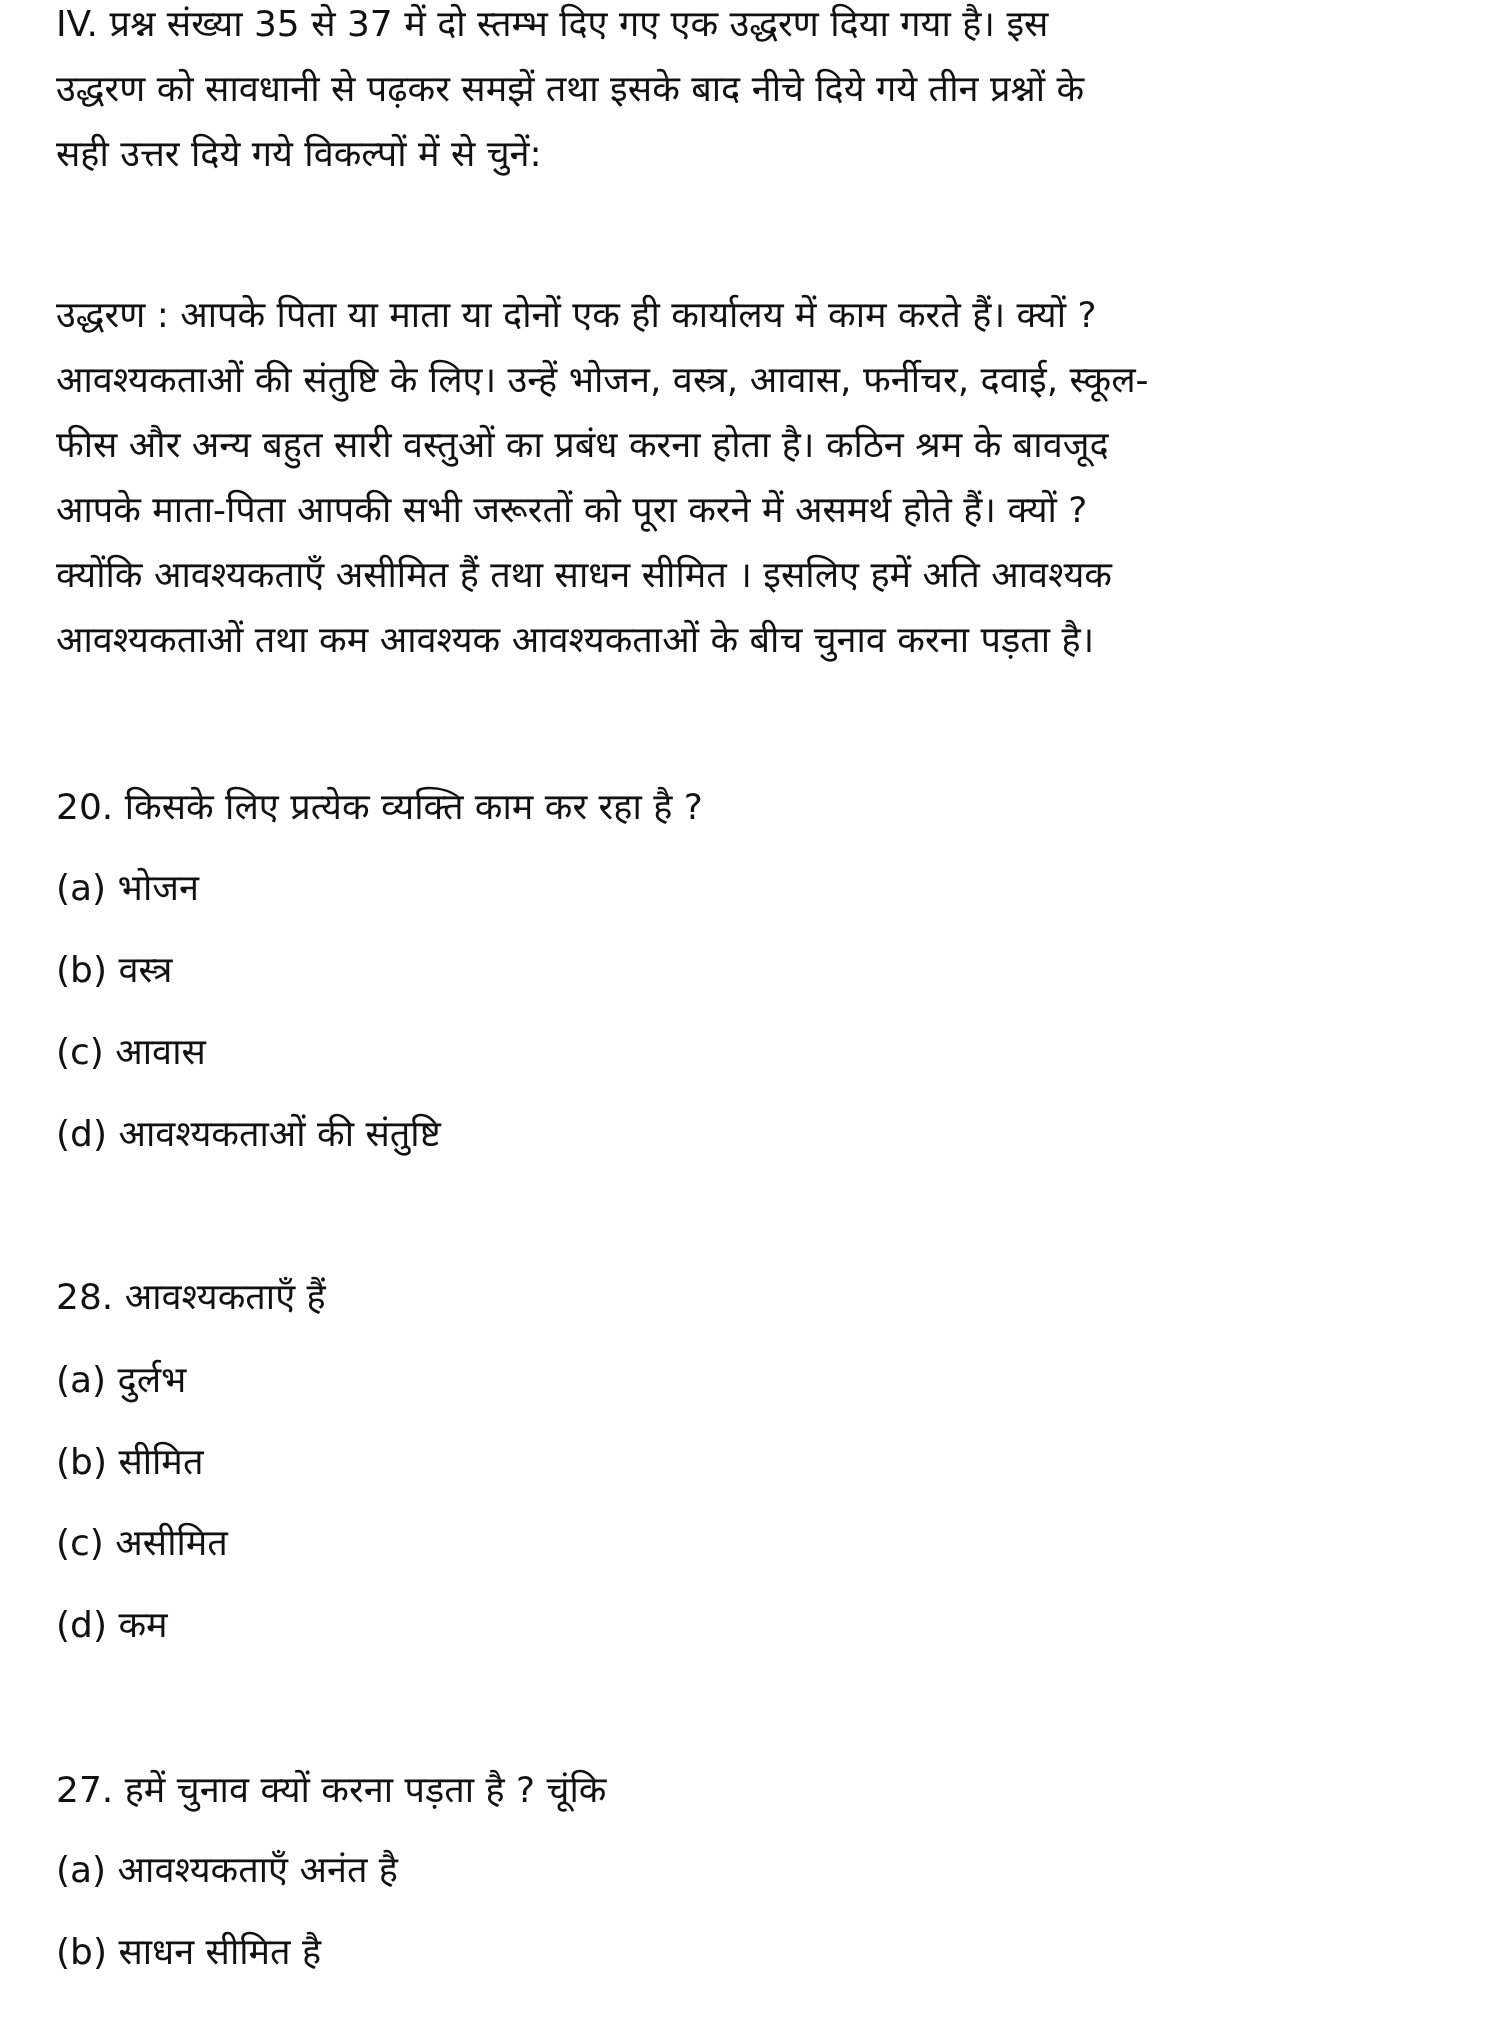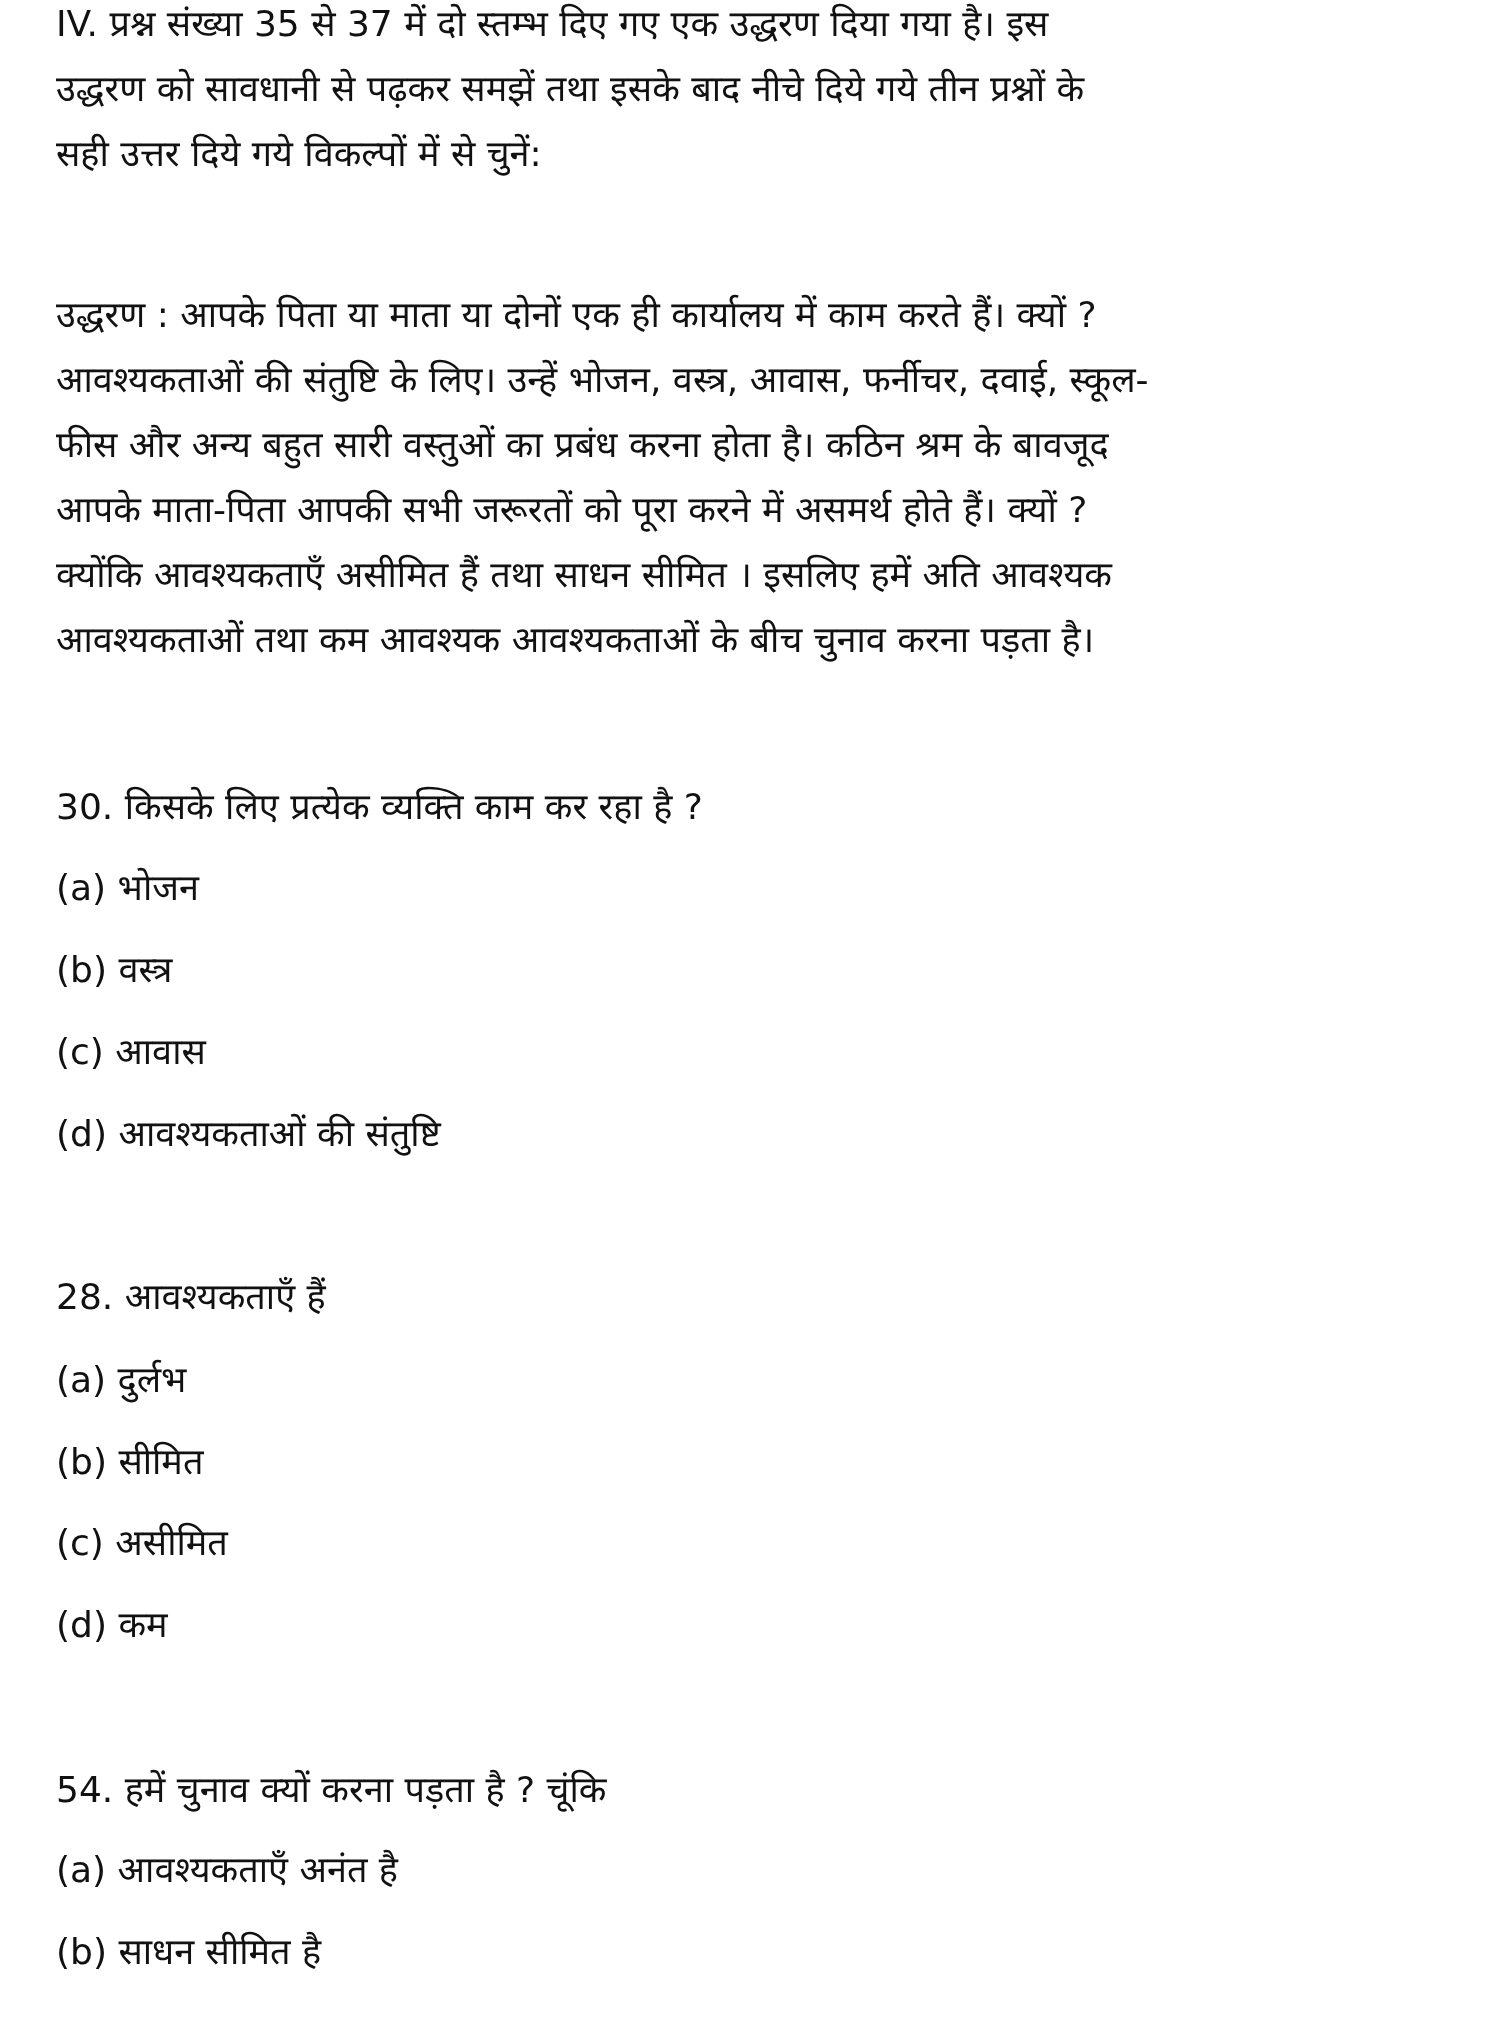--- a/index.html
+++ b/index.html
@@ -25,32 +25,32 @@
 <div>
   <div class="line" style="top:293px">उद्धरण : आपके पिता या माता या दोनों एक ही कार्यालय में काम करते हैं। क्यों ?</div>
   <div class="line" style="top:358px">आवश्यकताओं की संतुष्टि के लिए। उन्हें भोजन, वस्त्र, आवास, फर्नीचर, दवाई, स्कूल-</div>
   <div class="line" style="top:423px">फीस और अन्य बहुत सारी वस्तुओं का प्रबंध करना होता है। कठिन श्रम के बावजूद</div>
   <div class="line" style="top:488px">आपके माता-पिता आपकी सभी जरूरतों को पूरा करने में असमर्थ होते हैं। क्यों ?</div>
   <div class="line" style="top:553px">क्योंकि आवश्यकताएँ असीमित हैं तथा साधन सीमित । इसलिए हमें अति आवश्यक</div>
   <div class="line" style="top:618px">आवश्यकताओं तथा कम आवश्यक आवश्यकताओं के बीच चुनाव करना पड़ता है।</div>
 </div>
 
 <div>
-  <div class="line" style="top:785px">30. किसके लिए प्रत्येक व्यक्ति काम कर रहा है ?</div>
+  <div class="line" style="top:785px">20. किसके लिए प्रत्येक व्यक्ति काम कर रहा है ?</div>
   <div class="line" style="top:866px">(a) भोजन</div>
   <div class="line" style="top:948px">(b) वस्त्र</div>
   <div class="line" style="top:1030px">(c) आवास</div>
   <div class="line" style="top:1112px">(d) आवश्यकताओं की संतुष्टि</div>
 </div>
 
 <div>
   <div class="line" style="top:1275px">28. आवश्यकताएँ हैं</div>
   <div class="line" style="top:1358px">(a) दुर्लभ</div>
   <div class="line" style="top:1440px">(b) सीमित</div>
   <div class="line" style="top:1521px">(c) असीमित</div>
   <div class="line" style="top:1603px">(d) कम</div>
 </div>
 
 <div>
-  <div class="line" style="top:1768px">54. हमें चुनाव क्यों करना पड़ता है ? चूंकि</div>
+  <div class="line" style="top:1768px">27. हमें चुनाव क्यों करना पड़ता है ? चूंकि</div>
   <div class="line" style="top:1848px">(a) आवश्यकताएँ अनंत है</div>
   <div class="line" style="top:1930px">(b) साधन सीमित है</div>
 </div>
 
 </body></html>

